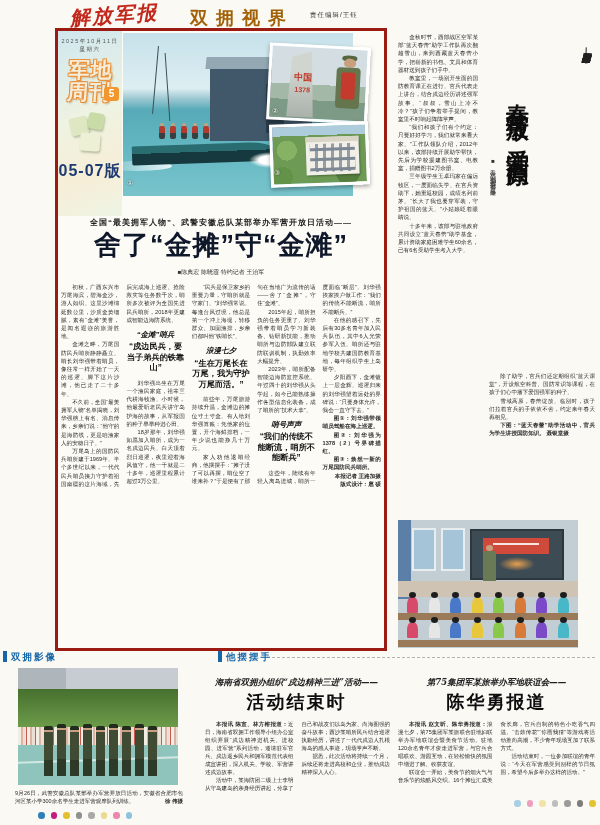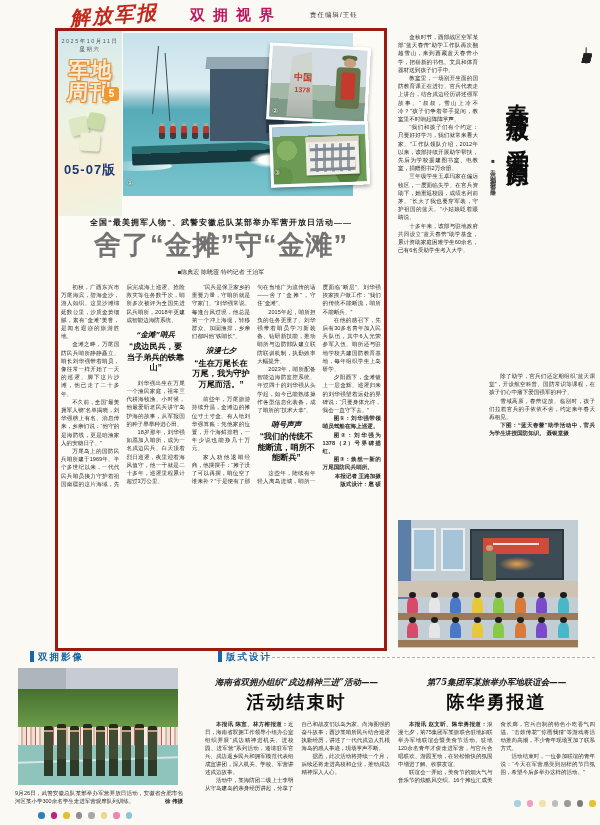--- a/index.html
+++ b/index.html
@@ -2,21 +2,21 @@
 <html><head>
 <meta charset="utf-8">
 <style>
   html,body{margin:0;padding:0;}
   body{width:600px;height:825px;position:relative;background:#fbf9f4;
        font-family:"Liberation Sans","DejaVu Sans",sans-serif;color:#222;overflow:hidden;}
   .abs{position:absolute;}
   
   .paper-name{left:70px;top:2px;font-family:"DejaVu Serif","Liberation Serif",serif;
     font-weight:bold;font-style:italic;font-size:20px;color:#c2271b;transform:rotate(-4deg);letter-spacing:2px;}
-  .section-title{left:190px;top:6px;font-size:15px;font-weight:bold;letter-spacing:8px;color:#be185d;}
+  .section-title{left:190px;top:6px;font-size:18px;font-weight:bold;letter-spacing:8px;color:#a16207;}
   .editor-note{left:310px;top:11px;font-size:6.5px;color:#333;letter-spacing:1px;}
   
   .red-box{left:55px;top:28px;width:332px;height:623px;border:3px solid #9b1a12;
     box-sizing:border-box;background:#fdfbf6;}
   .red-box-inner{position:relative;width:100%;height:100%;overflow:hidden;}
   
   .weekly{left:0;top:0;width:64px;height:185px;
     background:linear-gradient(160deg,#cfe7ee 0%,#eef3e2 45%,#f7eed7 75%,#edf4e4 100%);text-align:center;}
   .w-date1{margin-top:7px;font-size:5.5px;letter-spacing:1.5px;color:#555;}
   .w-date2{font-size:5.5px;letter-spacing:1.5px;color:#555;margin-top:1px;}
@@ -24,21 +24,21 @@
     color:#f6ecd8;text-shadow:1px 1px 0 #e8913a,-1px -1px 0 #e8913a,1px -1px 0 #e8913a,-1px 1px 0 #e8913a,2px 2px 2px rgba(150,90,20,.35);
     transform:skewX(-4deg);letter-spacing:1px;}
   .w-badge{position:absolute;right:3px;top:56px;width:15px;height:14px;background:#f2962e;border-radius:3px;
     color:#fff;font-weight:bold;font-size:10px;line-height:14px;text-align:center;}
   .w-badge::after{content:"";position:absolute;left:2px;bottom:-4px;border:3px solid transparent;border-top-color:#f2962e;}
   .puzzle{position:absolute;left:10px;top:82px;width:44px;height:42px;}
   .pz{position:absolute;border-radius:3px;box-shadow:1px 2px 2px rgba(90,110,60,.35);}
   .pz1{left:2px;top:4px;width:18px;height:18px;background:#dde8c2;transform:rotate(-12deg);}
   .pz2{left:20px;top:0;width:16px;height:16px;background:#c9dca8;transform:rotate(10deg);}
   .pz3{left:12px;top:20px;width:20px;height:18px;background:#eef0d6;transform:rotate(4deg);}
-  .w-pages{position:absolute;left:0;width:100%;top:130px;font-size:13px;font-weight:bold;color:#1d3a73;letter-spacing:1px;}
+  .w-pages{position:absolute;left:0;width:100%;top:130px;font-size:16px;font-weight:bold;color:#1d3a73;letter-spacing:1px;}
   
   .photo-main{left:65px;top:2px;width:230px;height:163px;overflow:hidden;
     background:linear-gradient(180deg,#c6e1ea 0%,#ddeef2 34%,#9fc9d3 40%,#57abb8 47%,#63b7c2 70%,#79c4cc 100%);}
   .hut{position:absolute;left:38%;top:20%;width:44%;height:46%;background:#41586a;}
   .hut-roof{position:absolute;left:-4%;top:-12%;width:108%;height:16%;background:#93a8b2;transform:skewX(-6deg);}
   .hut-door{position:absolute;left:55%;top:25%;width:18%;height:65%;background:#2b3d4b;}
   .pole{position:absolute;width:1px;height:42%;background:#3d5054;}
   .p1{left:14%;top:8%;transform:rotate(5deg);}
   .p2{left:19%;top:12%;transform:rotate(-4deg);}
   .boat{position:absolute;left:4%;bottom:20%;width:64%;height:17%;}
@@ -73,27 +73,27 @@
   .bldg-roof{position:absolute;left:0;top:0;width:100%;height:12%;background:#d8d4c6;}
   .bldg-win{position:absolute;left:6%;top:18%;width:88%;height:74%;
     background:repeating-linear-gradient(180deg,transparent 0 4px,#7d8894 4px 7px,transparent 7px 10px),
                repeating-linear-gradient(90deg,transparent 0 5px,rgba(125,136,148,.8) 5px 8px);}
   .photo-mark{font-size:7px;color:#fff;text-shadow:0 0 2px #000;}
   .mk1{left:69px;top:148px;}
   .mk2{left:214px;top:76px;}
   .mk3{left:216px;top:138px;}
   
   .kicker{left:0;top:186px;width:100%;text-align:center;font-size:8px;font-weight:bold;letter-spacing:1px;color:#222;}
-  .main-title{left:0;top:196px;width:100%;text-align:center;font-size:27px;font-weight:bold;color:#737373;letter-spacing:1px;}
+  .main-title{left:0;top:196px;width:100%;text-align:center;font-size:27px;font-weight:bold;color:#0f172a;letter-spacing:1px;}
   .byline{left:0;top:237px;width:100%;text-align:center;font-size:6px;color:#333;}
   
   .body-cols{left:3px;top:252px;width:320px;height:358px;overflow:hidden;
     column-count:5;column-gap:7px;font-size:5.6px;line-height:8.2px;text-align:justify;color:#2b2b2b;}
   .body-cols p{margin:0;text-indent:2em;}
-  .sub-label{font-family:Liberation Mono, monospace;font-style:italic;font-weight:bold;
+  .sub-label{font-family:Liberation Sans, sans-serif;font-style:italic;font-weight:bold;
     font-size:7.5px;text-align:center;margin:7px 0 3px;text-indent:0;color:#111;}
   .sub-quote{font-weight:bold;font-size:8.2px;line-height:10.5px;text-align:center;text-indent:0;margin:0 0 5px;color:#111;}
   .fig-cap{font-weight:bold;text-indent:1em;}
   .credit-r{text-align:right;font-weight:bold;text-indent:0;}
   
   .r-col-a{left:398px;top:33px;width:80px;height:482px;overflow:hidden;
     font-size:5.6px;line-height:8.2px;text-align:justify;color:#2b2b2b;}
   .r-col-a p,.r-col-b p{margin:0;text-indent:2em;}
   .r-kicker{left:538px;top:46px;height:170px;width:52px;writing-mode:vertical-rl;
     font-family:"DejaVu Serif","Liberation Serif",serif;font-style:italic;font-weight:bold;
@@ -122,21 +122,21 @@
   .desk-band{position:absolute;left:0;width:100%;height:7px;background:#9a7a58;}
   .db1{top:73%;} .db2{top:94%;}
   .kid{width:11px;height:16px;border-radius:45% 45% 10% 10%;position:relative;}
   .kid::before{content:"";position:absolute;left:2px;top:-5px;width:7px;height:6px;border-radius:50%;background:#1d1d1d;}
   .kid:nth-child(1){background:#d84a6a}.kid:nth-child(2){background:#e6e6e6}.kid:nth-child(3){background:#4a78c8}
   .kid:nth-child(4){background:#e8c83a}.kid:nth-child(5){background:#8ac84a}.kid:nth-child(6){background:#d87a3a}
   .kid:nth-child(7){background:#7a4ac8}.kid:nth-child(8){background:#48b8c8}
   
   .b-divider{left:262px;top:657px;width:333px;border-top:1px dashed #b3b3b3;}
   .sec-hdr{font-size:9.5px;font-weight:bold;color:#1766a8;letter-spacing:2px;border-left:4px solid #1766a8;padding-left:4px;line-height:11px;}
-  .hdr1{left:30px;top:651px;} .hdr2{left:218px;top:651px;}
+  .hdr1{left:3px;top:651px;} .hdr2{left:218px;top:651px;}
   
   .photo-troops{left:18px;top:668px;width:160px;height:117px;overflow:hidden;background:#c6ccd2;}
   .pt-bldg{position:absolute;left:0;top:0;width:30%;height:36%;background:#aeb6bc;}
   .pt-trees{position:absolute;left:0;top:18%;width:100%;height:36%;
     background:linear-gradient(180deg,#46702f,#70a04c),
                radial-gradient(circle at 70% 40%,#5a8a3c 0 14px,transparent 14px);}
   .pt-crowd{position:absolute;left:0;top:50%;width:100%;height:16%;
     background:repeating-linear-gradient(90deg,#f2eee6 0 3px,#dcb4a4 3px 5px,#eadfd2 5px 8px,#c85a50 8px 9px);}
   .pt-ground{position:absolute;left:0;top:66%;width:100%;height:34%;background:#8fc4bc;}
   .pt-ground::after{content:"";position:absolute;left:0;top:35%;width:100%;height:2px;background:rgba(255,255,255,.6);transform:rotate(-2deg);}
@@ -314,21 +314,21 @@
       <span class="kid"></span>
       <span class="kid"></span>
       <span class="kid"></span>
       <span class="kid"></span>
   </div>
   <div class="desk-band db2"></div>
 </div>
 
 <div class="abs b-divider"></div>
 <div class="abs sec-hdr hdr1">双拥影像</div>
-<div class="abs sec-hdr hdr2">版式设计</div>
+<div class="abs sec-hdr hdr2">他摆摆手</div>
 
 <div class="abs photo-troops">
   <div class="pt-bldg"></div>
   <div class="pt-trees"></div>
   <div class="pt-crowd"></div>
   <div class="pt-ground"></div>
   <div class="pt-rank">
     <div class="soldier"></div>
     <div class="soldier"></div>
     <div class="soldier"></div>

